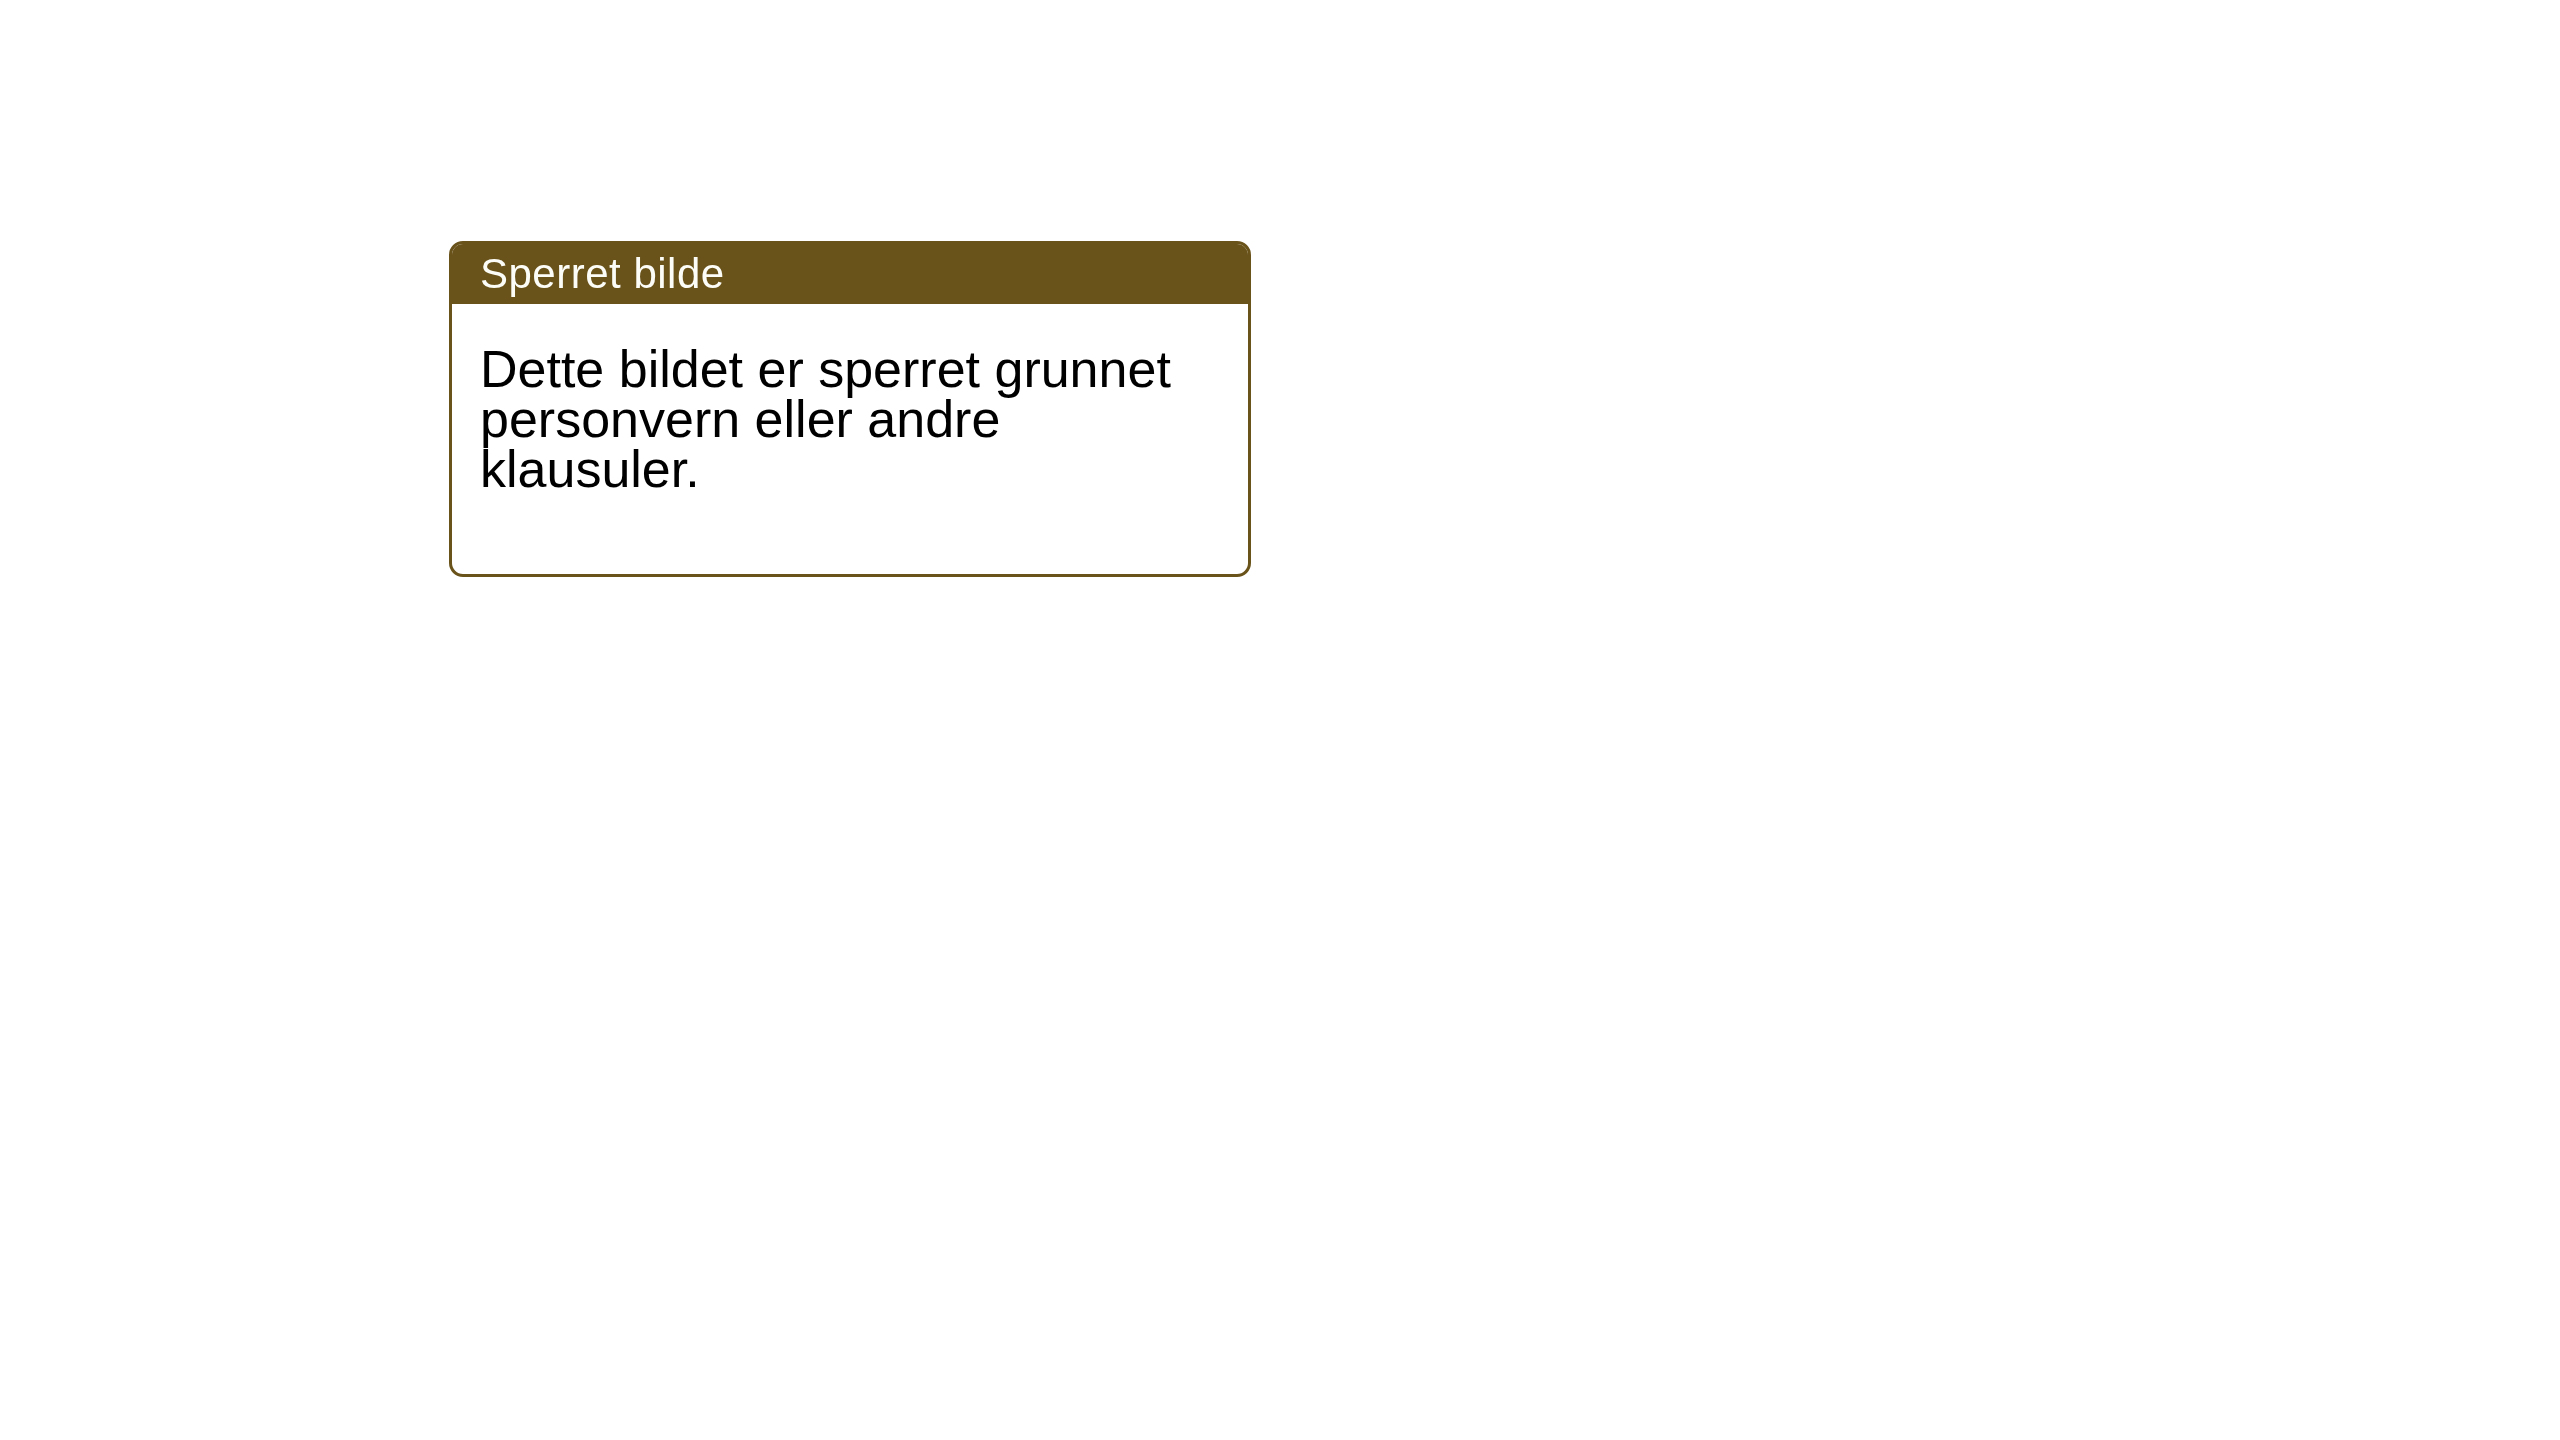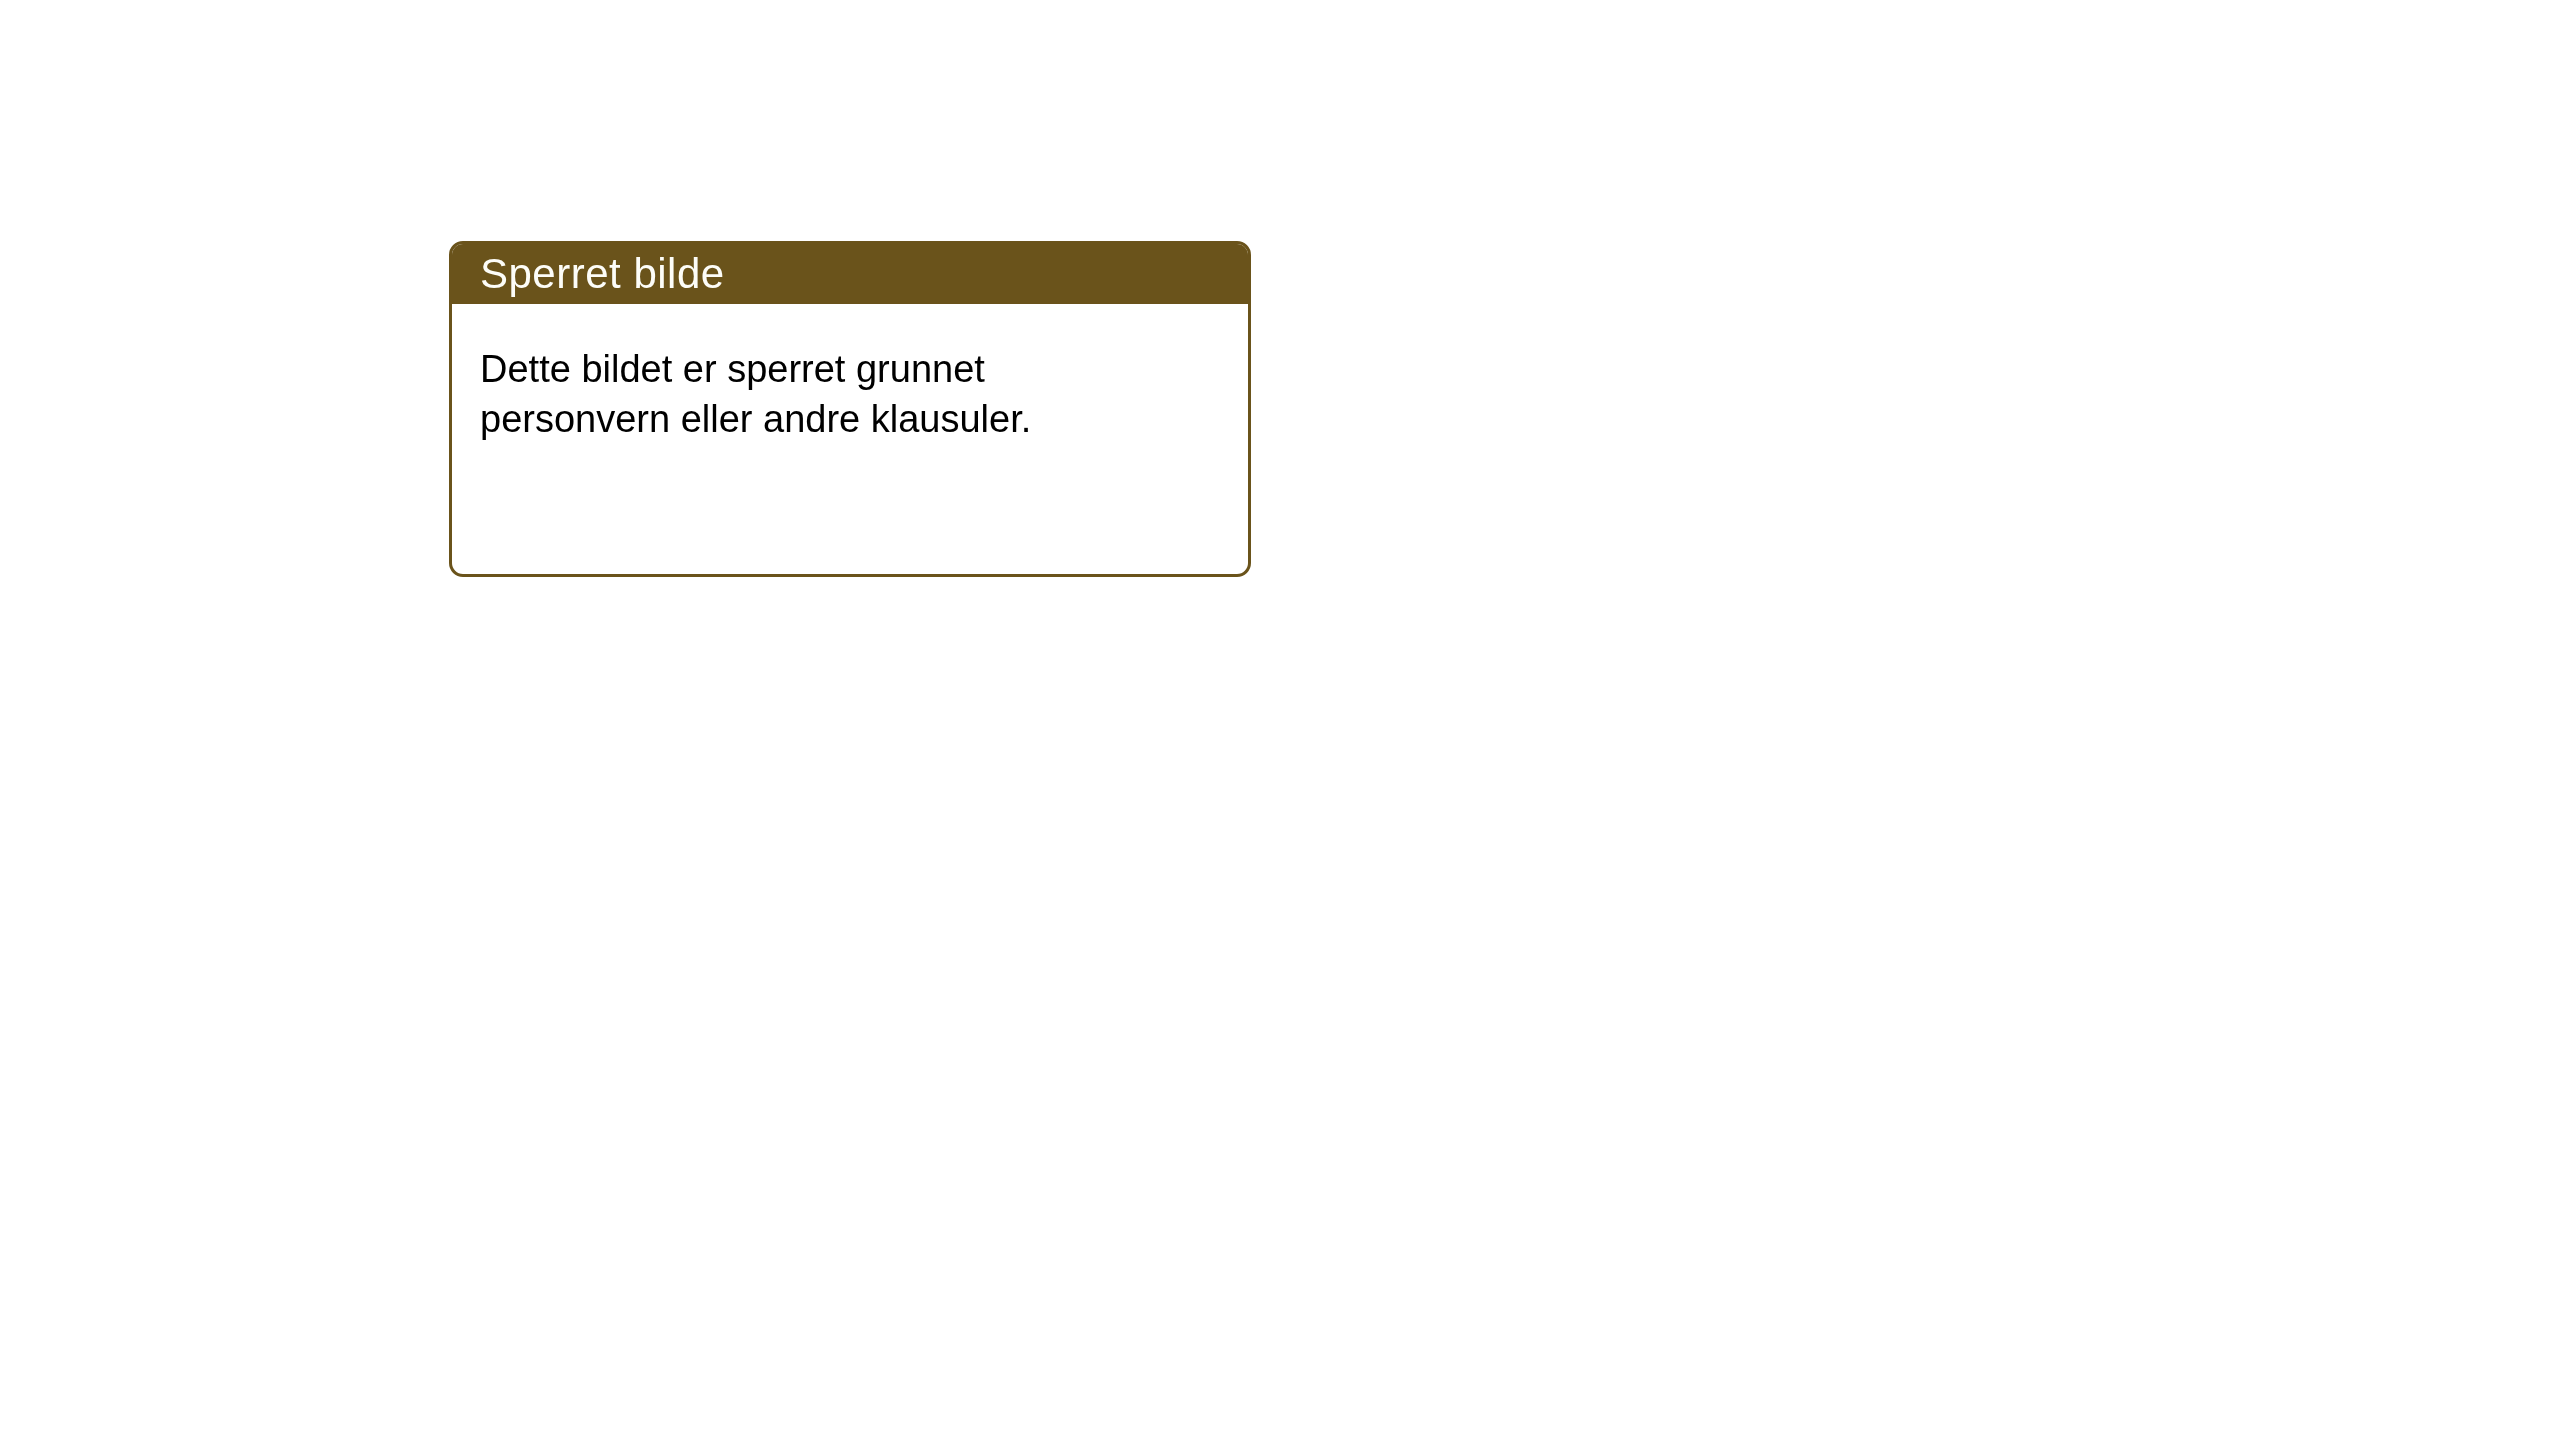--- a/index.html
+++ b/index.html
@@ -41,21 +41,21 @@
     line-height: 1;
     letter-spacing: 0.5px;
     white-space: nowrap;
   }
   .card-body {
     box-sizing: border-box;
     padding: 40px 30px 0 28px;
   }
   .card-body-text {
     color: #000000;
-    font-size: 38px;
+    font-size: 52px;
     line-height: 50px;
     white-space: pre-line;
   }
 </style>
 </head>
 <body>
 
 <div class="canvas">
 
   <div class="notice-card card-left">

